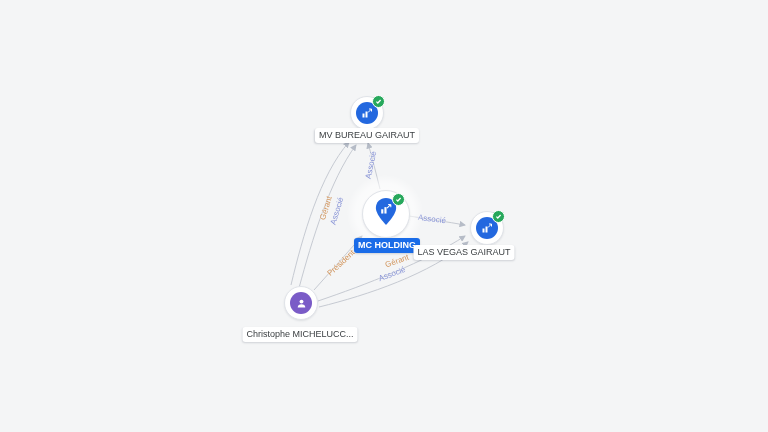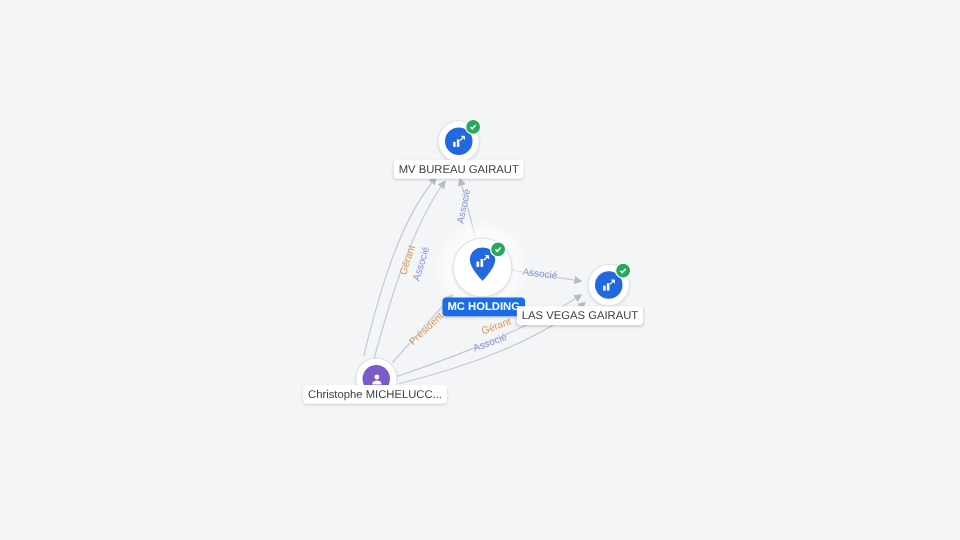--- a/index.html
+++ b/index.html
@@ -144,15 +144,15 @@
   <div class="node" style="left:284px;top:286px;">
     <div class="node-circle" style="width:32px;height:32px;">
       <span class="icon-disc person">
         <svg width="13" height="13" viewBox="0 0 24 24">
           <circle cx="12" cy="8.5" r="3.6" fill="#fff"></circle>
           <path d="M5 19.5 c0-4 3.1-6 7-6 s7 2 7 6 Z" fill="#fff"></path>
         </svg>
       </span>
     </div>
   </div>
-  <div class="node-label" style="left:300px;top:308px;">Christophe MICHELUCC...</div>
+  <div class="node-label" style="left:300px;top:327px;">Christophe MICHELUCC...</div>
 
 </div>
 
 </body></html>

